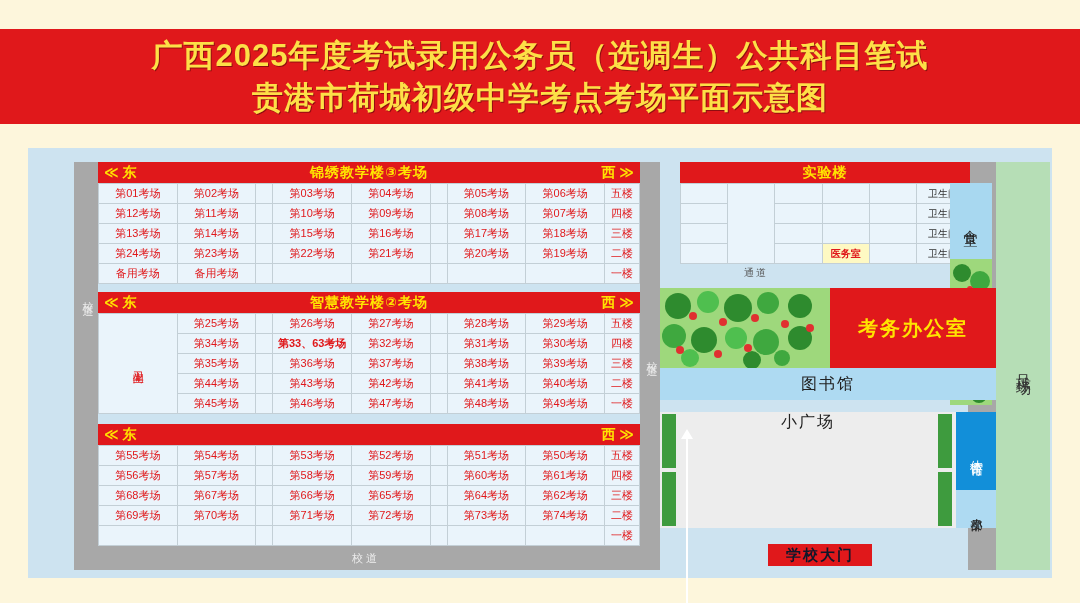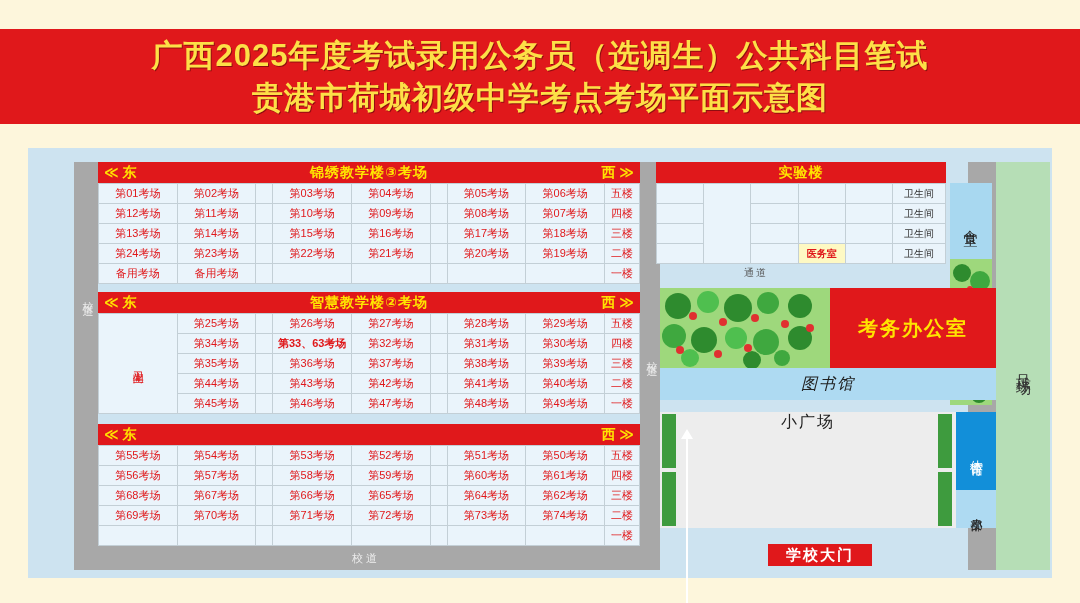--- a/index.html
+++ b/index.html
@@ -89,21 +89,21 @@
   td.gapcol{width:16px;background:#EAF4FB;}
   td.floor{width:34px;color:#333;font-size:11px;background:#F2F8FC;}
   td.spare{color:#1F4E9C;}
   td.hl{background:#FFFF00;color:#E0181B;font-weight:bold;}
   td.wc-merge{
     color:#222;font-size:11px;
     writing-mode:vertical-rl;text-orientation:upright;letter-spacing:1px;
   }
 
   
-  .lab{position:absolute;left:616px;top:0;width:290px;background:#fff;}
+  .lab{position:absolute;left:640px;top:0;width:290px;background:#fff;}
   table.labtbl{border-collapse:collapse;width:100%;table-layout:fixed;}
   table.labtbl td{
     height:19px;border:1px solid #C3CFD6;background:#EAF4FB;
     text-align:center;font-size:10px;color:#333;padding:0;white-space:nowrap;
   }
   table.labtbl td.wcc{width:52px;}
   table.labtbl td.med{background:#fef9c3;color:#E0181B;font-weight:bold;}
 
   
   .canteen{
@@ -121,21 +121,21 @@
   .trees{position:absolute;inset:0;}
 
   .office{
     position:absolute;left:170px;top:8px;width:166px;height:80px;
     background:#E0181B;display:flex;align-items:center;justify-content:center;
   }
   .office span{color:#FFE400;font-size:20px;font-weight:bold;line-height:25px;letter-spacing:2px;}
 
   .library{
     position:absolute;left:0;top:88px;width:336px;height:32px;
-    background:#AEDAF2;display:flex;align-items:center;justify-content:center;font-style:italic;
+    background:#AEDAF2;display:flex;align-items:center;justify-content:center;
   }
   .library span{font-size:16px;color:#222;letter-spacing:2px;}
 
   .plaza{
     position:absolute;left:0;top:132px;width:296px;height:116px;
     background:#EDEDED;display:flex;align-items:flex-start;justify-content:center;
   }
   .plaza span{font-size:16px;color:#222;letter-spacing:2px;}
 
   .gym{
@@ -147,21 +147,21 @@
   .shop{
     position:absolute;left:296px;top:210px;width:40px;height:38px;
     background:#AEDAF2;display:flex;align-items:center;justify-content:center;
   }
   .shop span{writing-mode:vertical-rl;text-orientation:upright;font-size:12px;color:#222;}
 
   .gate{
     position:absolute;left:728px;top:382px;width:104px;height:22px;
     background:#E0181B;display:flex;align-items:center;justify-content:center;
   }
-  .gate span{color:#ffffff;font-size:15px;font-weight:bold;letter-spacing:2px;}
+  .gate span{color:#0f172a;font-size:15px;font-weight:bold;letter-spacing:2px;}
 
   .passage-lbl{
     position:absolute;left:714px;top:102px;font-size:10px;color:#555;letter-spacing:2px;
   }
 
   .hedge{position:absolute;width:14px;background:#3E9B3E;}
 
   .arrow-up{position:absolute;left:646px;top:276px;width:2px;height:126px;background:#fff;}
   .arrow-up:before{
     content:"";position:absolute;left:-5px;top:-9px;

